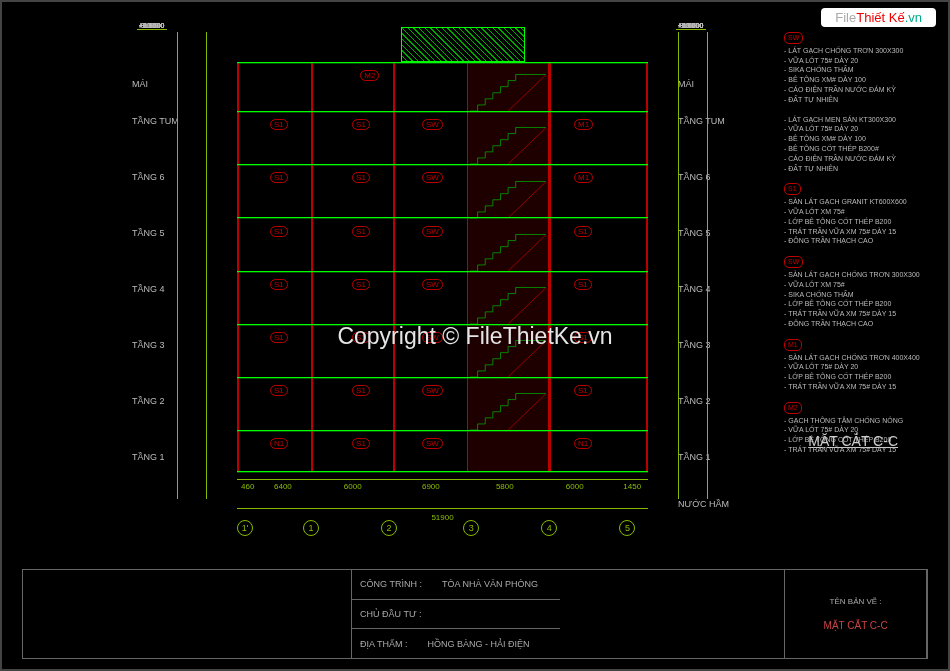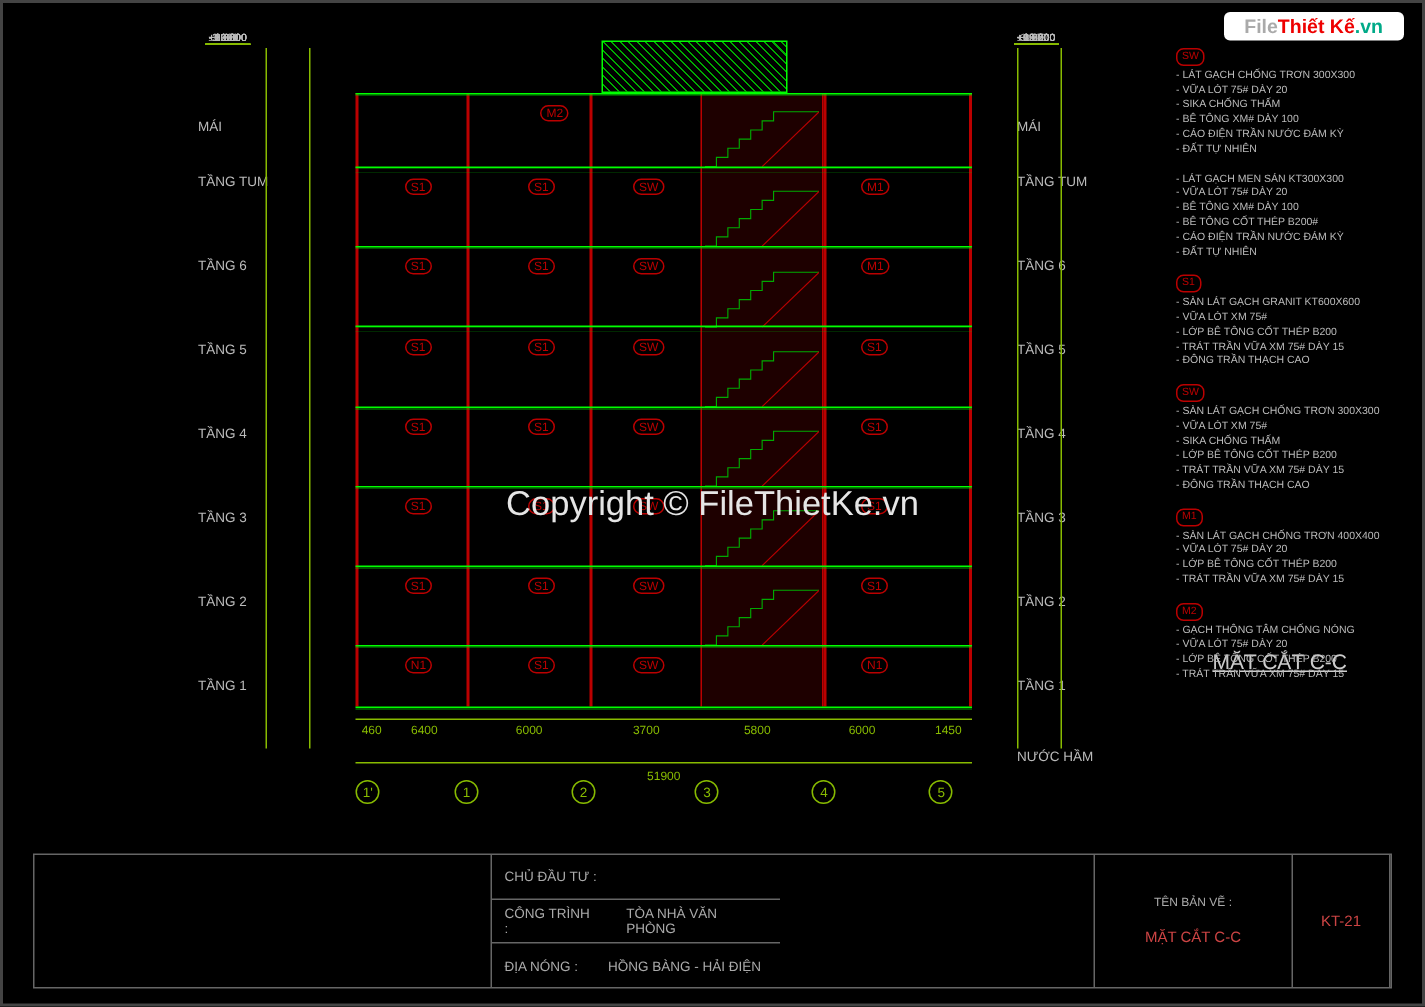--- a/index.html
+++ b/index.html
@@ -1,18 +1,18 @@
 <!DOCTYPE html>
 <html><head>
 <meta charset="utf-8">
 <style>
 *{margin:0;padding:0;box-sizing:border-box}
 body{background:#000;color:#aaa;font-family:Arial,sans-serif;font-size:9px;width:950px;height:671px;overflow:hidden;position:relative}
 .canvas{position:absolute;inset:0;background:#000;border:2px solid #444}
-.logo{position:absolute;top:6px;right:12px;background:#fff;padding:2px 14px;font-size:13px;font-weight:bold;border-radius:4px}
+.logo{position:absolute;top:6px;right:12px;background:#fff;padding:2px 14px;font-size:13px;font-weight:normal;border-radius:4px}
 .logo .red{color:#e00}.logo .teal{color:#0a8}
 .watermark{position:absolute;top:50%;left:50%;transform:translate(-50%,-50%);color:#e5e5e5;font-size:23px}
 .drawing{position:absolute;left:20px;top:20px;right:20px;bottom:110px}
 
 .labcol{position:absolute;top:10px;bottom:60px}
 .labcol.left{left:40px;text-align:right;width:70px}
 .labcol.right{right:180px;text-align:left;width:70px}
 .flab{position:absolute;white-space:nowrap;color:#bbb}
 .elev{position:absolute;font-size:7px}
 .elev.left{left:115px}.elev.right{right:252px}
@@ -189,21 +189,21 @@
           <span class="tag" style="top: 92%; left: 28%;">S1</span>
           <span class="tag" style="top: 92%; left: 45%;">SW</span>
           <span class="tag" style="top: 92%; left: 82%;">N1</span>
         </div>
     </div>
 
     <div class="bdim">
       <span class="bdimtxt" style="left:1%">460</span>
       <span class="bdimtxt" style="left:9%">6400</span>
       <span class="bdimtxt" style="left:26%">6000</span>
-      <span class="bdimtxt" style="left:45%">3700</span>
+      <span class="bdimtxt" style="left:45%">6900</span>
       <span class="bdimtxt" style="left:63%">5800</span>
       <span class="bdimtxt" style="left:80%">6000</span>
       <span class="bdimtxt" style="left:94%">1450</span>
       <span class="ovdim">51900</span>
       <span class="gridbub" style="left:2%">1'</span>
       <span class="gridbub" style="left:18%">1</span>
       <span class="gridbub" style="left:37%">2</span>
       <span class="gridbub" style="left:57%">3</span>
       <span class="gridbub" style="left:76%">4</span>
       <span class="gridbub" style="left:95%">5</span>
@@ -225,33 +225,32 @@
       <div class="nblock"><span class="ntag">S1</span><br><div class="nline">- SÀN LÁT GẠCH GRANIT KT600X600</div><div class="nline">- VỮA LÓT XM 75#</div><div class="nline">- LỚP BÊ TÔNG CỐT THÉP B200</div><div class="nline">- TRÁT TRẦN VỮA XM 75# DÀY 15</div><div class="nline">- ĐÔNG TRẦN THẠCH CAO</div></div>
       <div class="nblock"><span class="ntag">SW</span><br><div class="nline">- SÀN LÁT GẠCH CHỐNG TRƠN 300X300</div><div class="nline">- VỮA LÓT XM 75#</div><div class="nline">- SIKA CHỐNG THẤM</div><div class="nline">- LỚP BÊ TÔNG CỐT THÉP B200</div><div class="nline">- TRÁT TRẦN VỮA XM 75# DÀY 15</div><div class="nline">- ĐÔNG TRẦN THẠCH CAO</div></div>
       <div class="nblock"><span class="ntag">M1</span><br><div class="nline">- SÀN LÁT GẠCH CHỐNG TRƠN 400X400</div><div class="nline">- VỮA LÓT 75# DÀY 20</div><div class="nline">- LỚP BÊ TÔNG CỐT THÉP B200</div><div class="nline">- TRÁT TRẦN VỮA XM 75# DÀY 15</div></div>
       <div class="nblock"><span class="ntag">M2</span><br><div class="nline">- GẠCH THÔNG TÂM CHỐNG NÓNG</div><div class="nline">- VỮA LÓT 75# DÀY 20</div><div class="nline">- LỚP BÊ TÔNG CỐT THÉP B200</div><div class="nline">- TRÁT TRẦN VỮA XM 75# DÀY 15</div></div>
     </div>
 
   <div class="tblock">
     <div class="tcell" style="flex:3"></div>
     <div class="tsplit">
       <div class="trow">
-          <span class="th">CHỦ ĐẦU TƯ :</span>
-        </div>
-      <div class="trow">
           <span class="th">CÔNG TRÌNH :</span>
           <span>TÒA NHÀ VĂN PHÒNG</span>
         </div>
       <div class="trow">
-          <span class="th">ĐỊA NÓNG :</span>
+          <span class="th">CHỦ ĐẦU TƯ :</span>
+        </div>
+      <div class="trow">
+          <span class="th">ĐỊA THẤM :</span>
           <span>HỒNG BÀNG - HẢI ĐIỆN</span>
         </div>
     </div>
     <div class="tcell" style="flex:2"></div>
     <div class="tcell red" style="flex:1.2;display:flex;flex-direction:column;justify-content:center;align-items:center">
       <span class="th">TÊN BẢN VẼ :</span>
       <span style="margin-top:10px;font-size:10px">MẶT CẮT C-C</span>
     </div>
-    <div class="tcell red" style="flex:.5;display:flex;align-items:center;justify-content:center;font-size:10px">KT-21</div>
   </div>
 
   <div class="watermark">Copyright © FileThietKe.vn</div>
 </div>
 
 </body></html>

